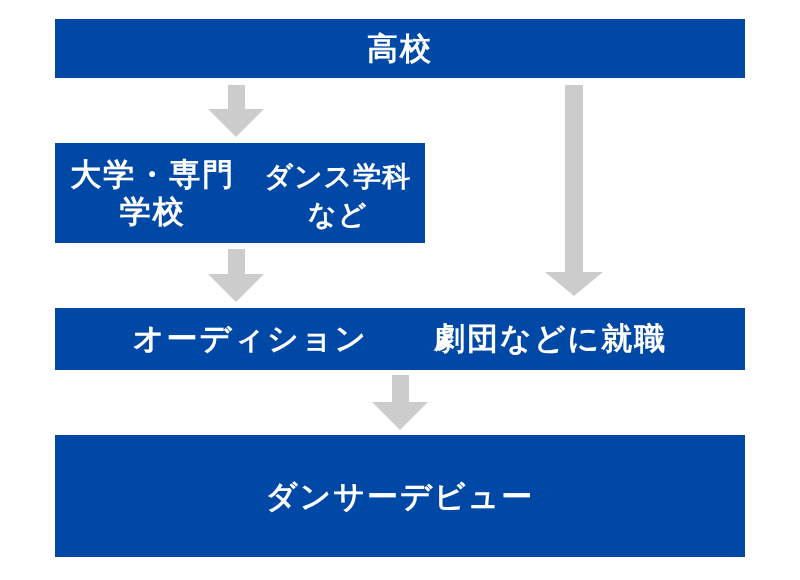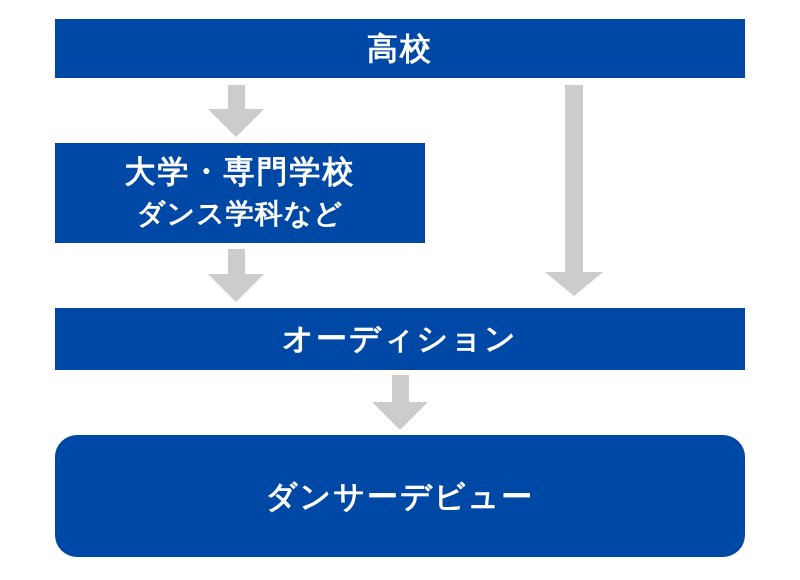--- a/index.html
+++ b/index.html
@@ -14,23 +14,23 @@
     font-family:"Liberation Sans",sans-serif;overflow:hidden;
   }
   .box{
     position:absolute;background:var(--box-blue);color:var(--box-text);
     font-weight:bold;display:flex;align-items:center;justify-content:center;
     text-align:center;
   }
   .box-title{font-size:31px;letter-spacing:2px;line-height:1.2;}
   .box-subtitle{font-size:28px;letter-spacing:1px;margin-top:5px;}
   .box-highschool{left:55px;top:19px;width:690px;height:59px;}
-  .box-university{left:55px;top:143px;width:370px;height:100px;flex-direction:column;}
+  .box-university{left:55px;top:143px;width:370px;height:100px;flex-direction:row;}
   .box-audition{left:55px;top:308px;width:690px;height:62px;gap:66px;}
-  .box-debut{left:55px;top:435px;width:690px;height:122px;flex-direction:column;border-radius:22px;}
+  .box-debut{left:55px;top:435px;width:690px;height:122px;flex-direction:column;}
   .box-debut .box-title{line-height:47px;}
 
   .arrow{position:absolute;display:flex;flex-direction:column;align-items:center;}
   .arrow .shaft{background:var(--arrow-gray);}
   .arrow-short .shaft{width:17px;}
   .arrow-short .head{
     width:0;height:0;
     border-left:28px solid transparent;border-right:28px solid transparent;
     border-top:28px solid var(--arrow-gray);
   }
@@ -69,20 +69,21 @@
     <div class="box-subtitle">ダンス学科など</div>
   </div>
 
   <div class="arrow arrow-short arrow-2">
     <div class="shaft"></div>
     <div class="head"></div>
   </div>
 
   <div class="box box-audition">
     <span class="box-title">オーディション</span>
+    <span class="box-title">劇団などに就職</span>
   </div>
 
   <div class="arrow arrow-short arrow-3">
     <div class="shaft"></div>
     <div class="head"></div>
   </div>
 
   <div class="box box-debut">
     <div class="box-title">ダンサーデビュー</div>
   </div>

